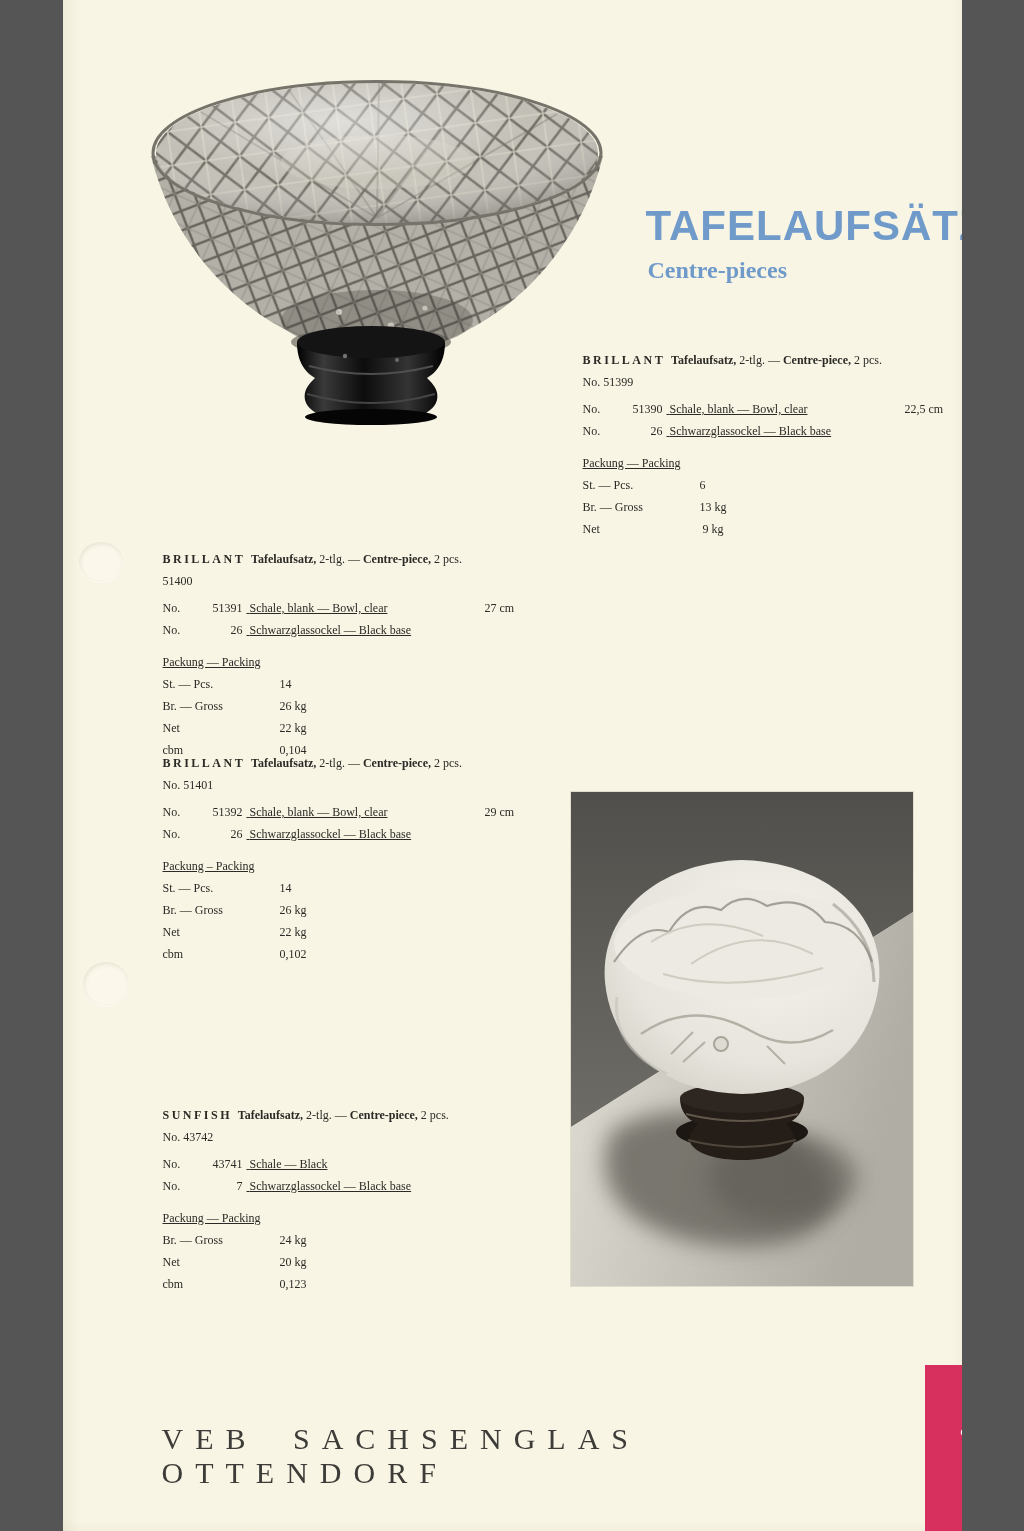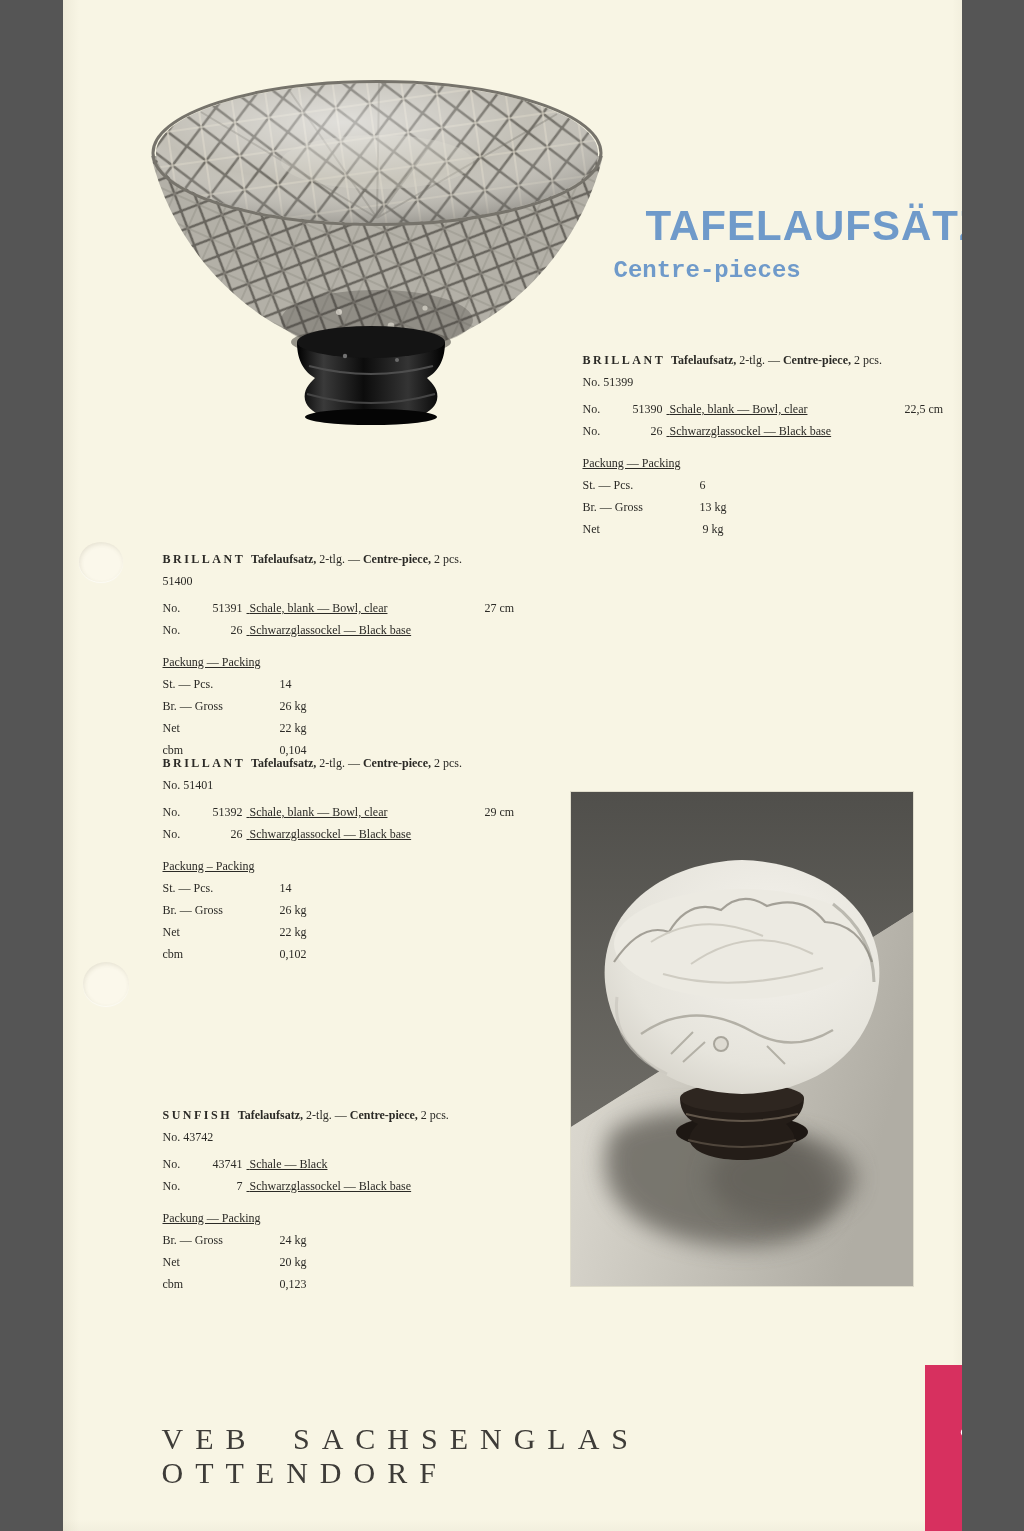--- a/index.html
+++ b/index.html
@@ -18,22 +18,22 @@
   
   .hole{position:absolute;border-radius:50%;background:#fbf8eb;
     box-shadow:inset 1px 2px 4px rgba(90,80,50,.12), 0 1px 1px rgba(255,255,255,.6);}
   .hole-1{left:16px;top:542px;width:44px;height:40px;}
   .hole-2{left:20px;top:962px;width:46px;height:44px;}
 
   
   .page-title{position:absolute;left:583px;top:202px;
     font-family:"Liberation Sans",sans-serif;font-weight:bold;
     font-size:42px;letter-spacing:1px;color:#6f9aca;}
-  .page-subtitle{position:absolute;left:551px;top:257px;
-    font-family:Liberation Mono, monospace;font-weight:bold;
+  .page-subtitle{position:absolute;left:585px;top:257px;
+    font-family:Liberation Serif, serif;font-weight:bold;
     font-size:24px;color:#6f9aca;}
 
   
   .product{position:absolute;width:468px;font-size:12px;line-height:22px;}
   .pos-a{left:520px;top:349px;}
   .pos-b{left:100px;top:548px;}
   .pos-c{left:100px;top:752px;}
   .pos-d{left:100px;top:1104px;}
   .p-header{font-weight:bold;}
   .p-name{letter-spacing:2.5px;margin-right:3px;}

